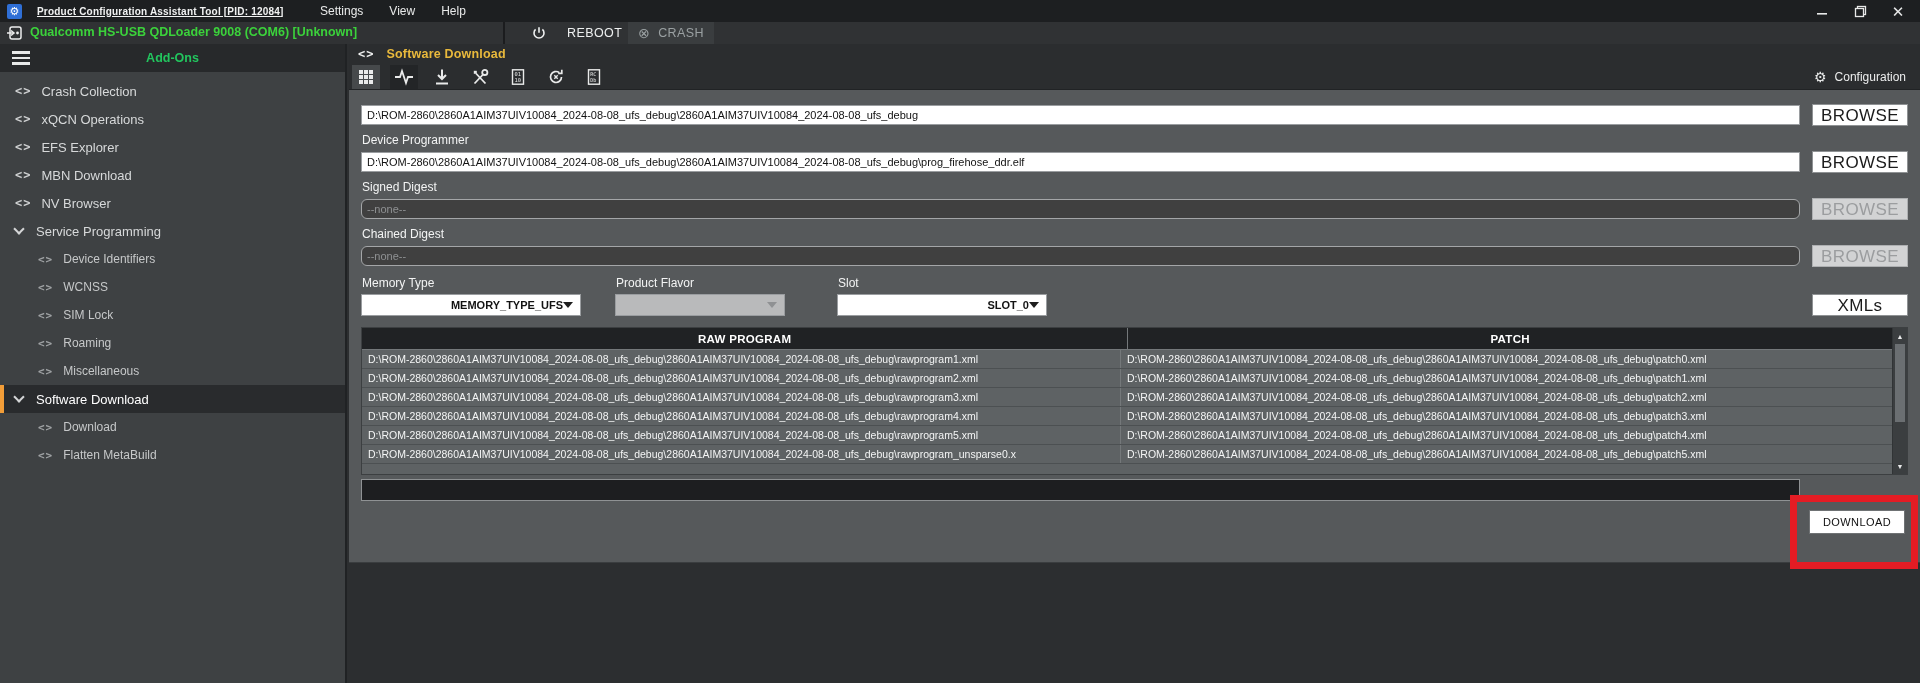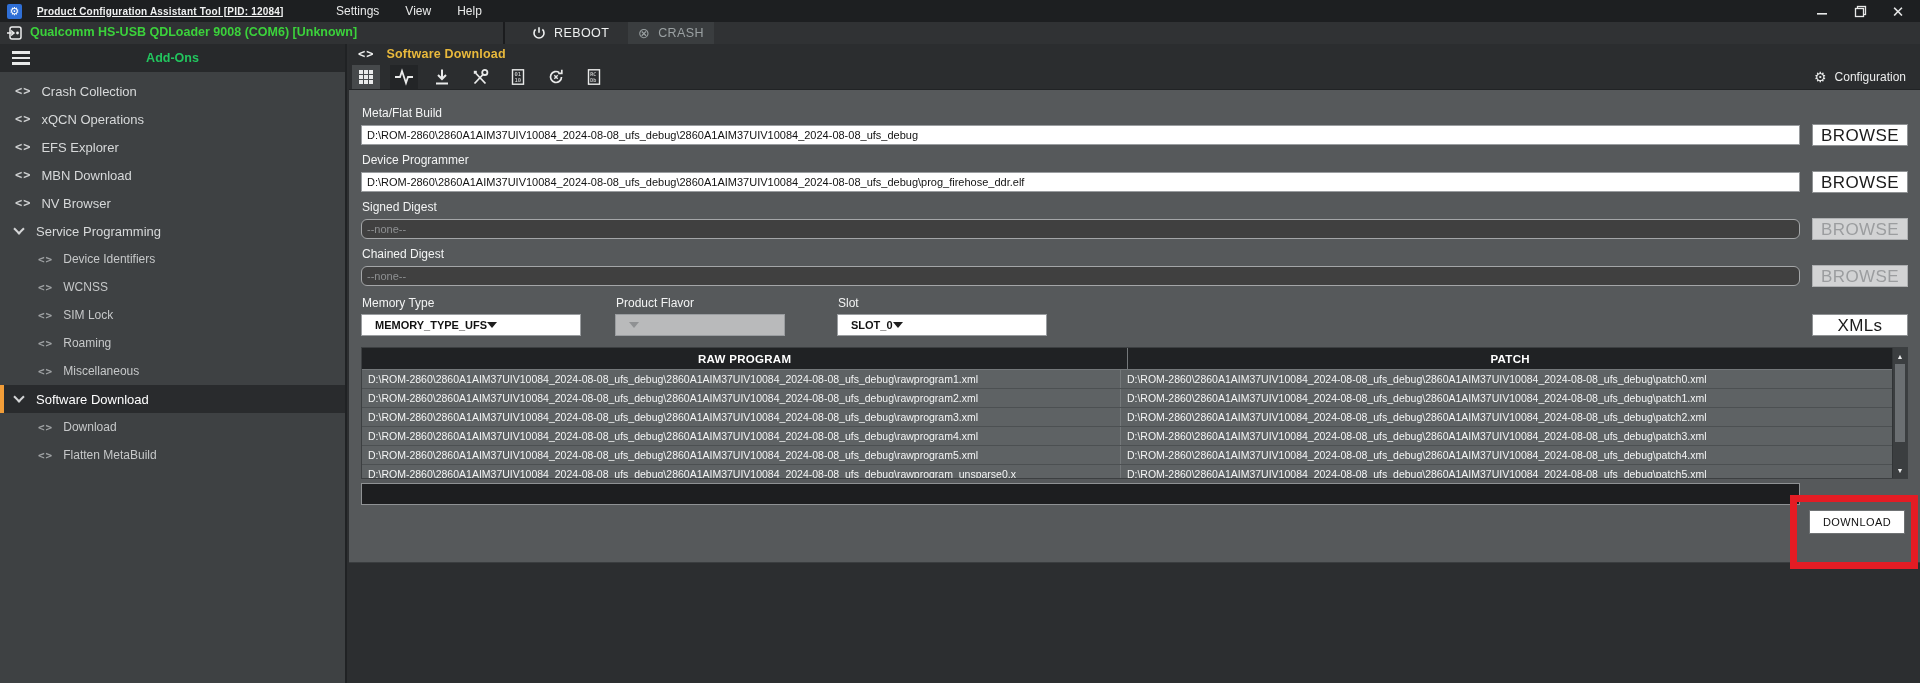--- a/index.html
+++ b/index.html
@@ -16,38 +16,38 @@
   .titlebar {
     position:absolute; top:0; left:0; right:0; height:22px;
     background:#1d1f21; display:flex; align-items:center; color:#f1f2f2;
   }
   .app-icon {
     width:15px; height:15px; margin-left:7px; border-radius:2px;
     background:#2f6fd6; color:#fff; font-size:11px; line-height:15px;
     display:flex; align-items:center; justify-content:center;
   }
   .win-title { margin-left:15px; font-size:10px; font-weight:700; letter-spacing:0.2px;text-decoration:underline; }
-  .menus { position:absolute; left:336px; display:flex; gap:26px;justify-content:center; }
+  .menus { position:absolute; left:320px; display:flex; gap:26px;justify-content:center; }
   .menus span { font-size:12px; color:#e9eaea; cursor:default; }
   .wincontrols { margin-left:auto; display:flex; align-items:center; gap:18px; margin-right:12px; }
   .wbtn { width:20px; height:18px; display:flex; align-items:center; justify-content:center; color:#e8e9e9; }
   .wbtn svg { display:block; }
   .wbtn.close { font-size:15px; line-height:1; }
 
   
   .devicebar {
     position:absolute; top:22px; left:0; right:0; height:22px;
     background:#303234;
   }
   .dev-icon { position:absolute; left:6px; top:2px; }
   .dev-name { position:absolute; left:30px; top:3px; font-size:12.5px; font-weight:700; }
   .dev-sep { position:absolute; left:503px; top:0; width:2px; height:22px; background:#1b1c1e; }
   .reboot-btn {
     position:absolute; left:522px; top:0; height:22px; padding:0 10px;
-    display:flex; align-items:center; gap:8px; background:transparent; border:none;
+    display:flex; align-items:center; gap:21px; background:transparent; border:none;
     color:#eef0f0; font-size:12.5px; font-family:inherit; letter-spacing:0.4px;
   }
   .crash-btn {
     position:absolute; left:628px; top:0; height:22px; width:86px;
     display:flex; align-items:center; gap:8px; padding:0 10px;
     background:#3a3d3f; border:none; color:#9aa0a2; font-size:12.5px; font-family:inherit; letter-spacing:0.4px;
   }
   .crash-x { font-size:14px; line-height:1; }
 
   
@@ -128,31 +128,31 @@
   .browse {
     width:96px; height:22px; background:#ffffff; border:1px solid #8f9294;
     font-family:"Liberation Sans", sans-serif; font-size:17px; color:#1b1b1b; letter-spacing:0.4px;
   }
   .browse.off { background:#d2d3d4; color:#9b9d9f; border-color:#aeb0b2; }
 
   .selrow { display:flex; align-items:flex-end; margin-top:3px; }
   .selgroup .flabel { margin-bottom:4px; }
   .sel {
     height:22px; background:#fff; border:1px solid #9a9da0; display:flex;
-    align-items:center; justify-content:flex-start; padding:0 13px;
+    align-items:center; justify-content:flex-end; padding:0 7px;
     font-size:11px; font-weight:700; color:#121212;
   }
   .caret { width:0; height:0; border-left:5px solid transparent; border-right:5px solid transparent; border-top:6px solid #1e1e1e; }
   .sel.off { background:#b9babb; }
   .sel.off .caret { border-top-color:#8f9193; }
   .xmls { margin-left:auto; }
 
   
   .dl-table {
-    position:relative; margin-top:11px; height:132px; overflow:hidden;
+    position:relative; margin-top:11px; height:148px; overflow:hidden;
     background:#5e6264; border:1px solid #3c3f41;
   }
   .thead { display:flex; height:22px; background:#202224; border-bottom:1px solid #74787a; }
   .th {
     display:flex; align-items:center; justify-content:center;
     color:#fff; font-size:11.5px; font-weight:700; letter-spacing:0.3px;
   }
   .th.raw { width:49.6%; border-right:1px solid #74787a; }
   .th.patch { flex:1; margin-right:15px; }
   .tbody { position:absolute; left:0; right:15px; top:22px; bottom:0; }
@@ -406,21 +406,20 @@
         </svg>
       </span>
       <span class="config">
         <span class="gear-glyph">⚙</span>
         <span>Configuration</span>
       </span>
     </div>
 
     <div class="content">
 
-      <label class="flabel">Meta/Flat Build</label>
       <div class="frow">
         <input class="path-input" value="D:\ROM-2860\2860A1AIM37UIV10084_2024-08-08_ufs_debug\2860A1AIM37UIV10084_2024-08-08_ufs_debug" style="">
         <button class="browse">BROWSE</button>
       </div>
 
       <label class="flabel">Device Programmer</label>
       <div class="frow">
         <input class="path-input" value="D:\ROM-2860\2860A1AIM37UIV10084_2024-08-08_ufs_debug\2860A1AIM37UIV10084_2024-08-08_ufs_debug\prog_firehose_ddr.elf" style="">
         <button class="browse">BROWSE</button>
       </div>

